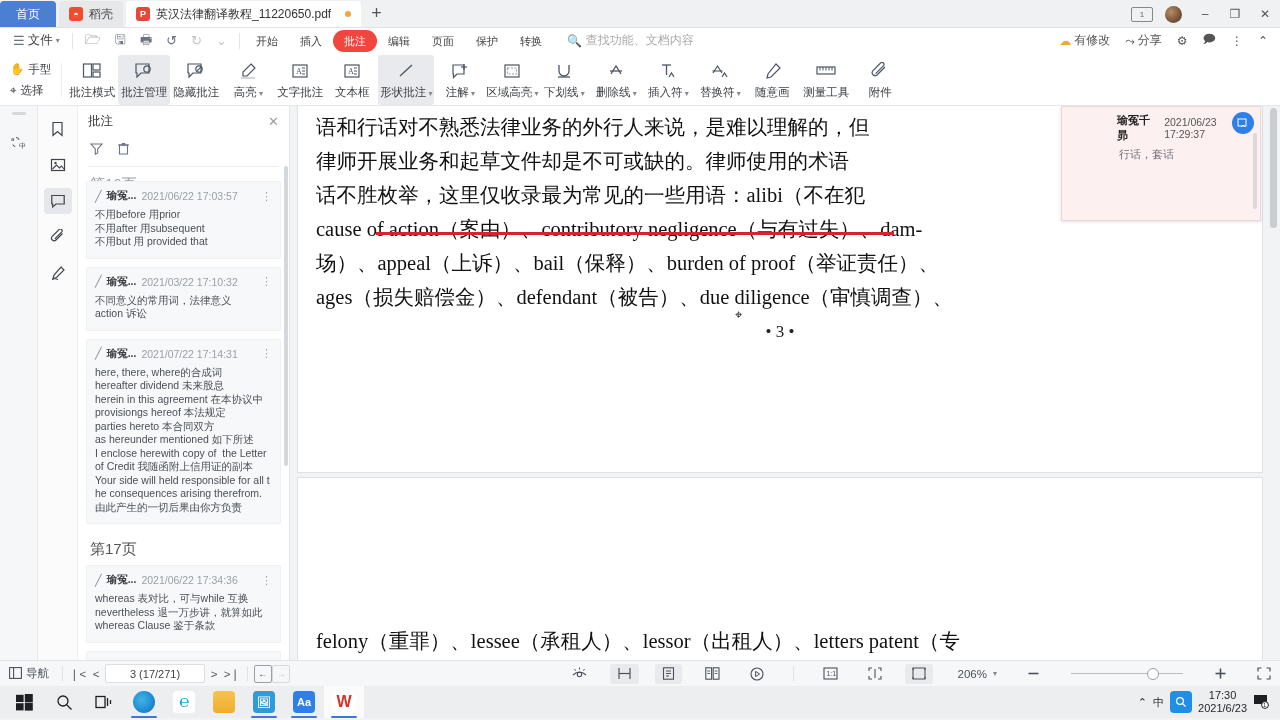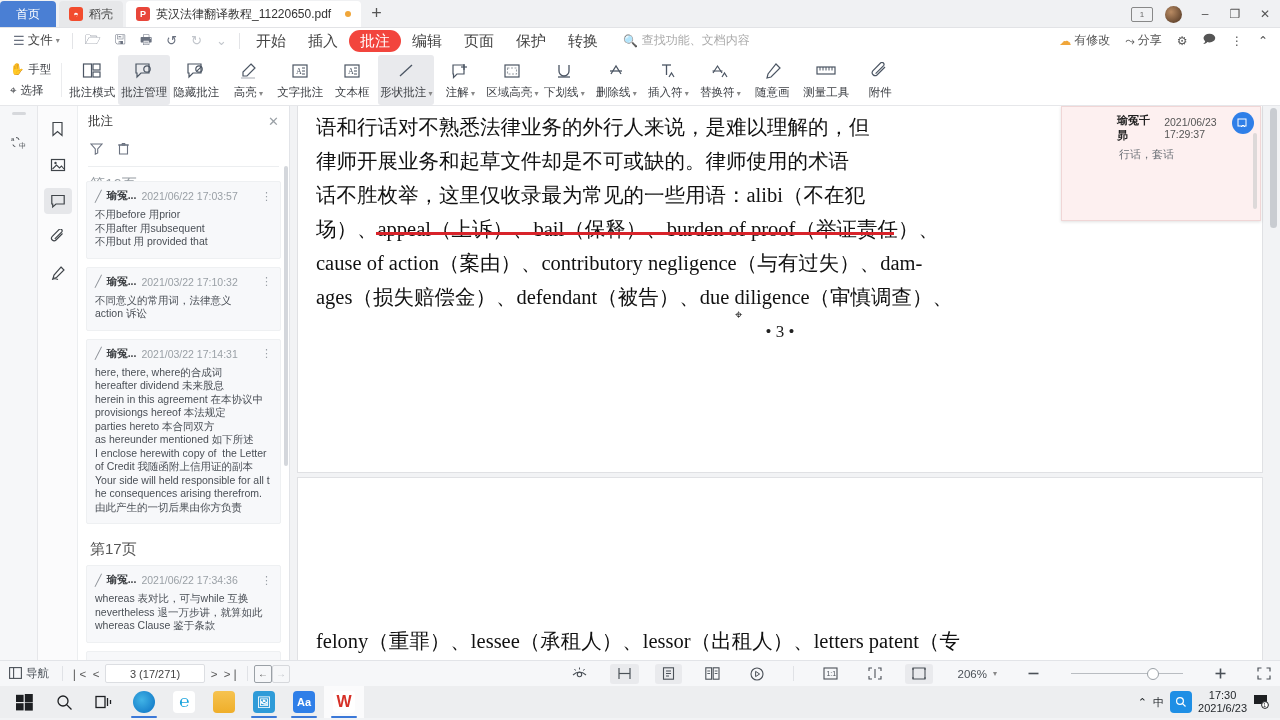--- a/index.html
+++ b/index.html
@@ -45,21 +45,21 @@
 
   
   .menubar {
     height:26px; background:#fff; display:flex; align-items:center; gap:0;
     border-bottom:1px solid #fff; padding-left:6px; font-size:12.5px; color:#444;
   }
   .mb-item { display:flex; align-items:center; gap:3px; padding:0 7px; height:22px; color:#444; }
   .mb-sep { width:1px; height:16px; background:#e3e4e7; margin:0 5px; }
   .mb-icon { color:#6b7280; font-size:13px; display:inline-block; }
   .mb-icon.dim { color:#c2c6cc; }
-  .ribbon-tab { padding:0 11px; height:22px; line-height:22px; border-radius:11px; color:#444; font-size:15px;}
+  .ribbon-tab { padding:0 11px; height:22px; line-height:22px; border-radius:11px; color:#444; font-size:11px;}
   .ribbon-tab.active { background:#f2453d; color:#fff; }
   .search-wrap { display:flex; align-items:center; gap:4px; color:#aaa; margin-left:14px; font-size:12px;}
   .menu-right { margin-left:auto; display:flex; align-items:center; gap:3px; padding-right:6px; color:#555; }
   .menu-right .mr { display:flex; align-items:center; gap:3px; padding:0 6px; font-size:12px;}
 
   
   .ribbon {
     height:52px; background:#fff; display:flex; align-items:center; padding:0 4px;
     border-bottom:1px solid #e6e7ea; gap:0;
   }
@@ -545,21 +545,21 @@
           <span class="cmt-more">⋮</span>
         </div>
         <div class="cmt-body">不同意义的常用词，法律意义
 action 诉讼</div>
       </div>
 
       <div class="cmt-card">
         <div class="cmt-meta">
           <span class="pen">╱</span>
           <span class="cmt-author">瑜冤...</span>
-          <span class="cmt-time">2021/03/22 17:14:31</span>
+          <span class="cmt-time">2021/07/22 17:14:31</span>
           <span class="cmt-more">⋮</span>
         </div>
         <div class="cmt-body">here, there, where的合成词
 hereafter dividend 未来股息
 herein in this agreement 在本协议中
 provisiongs hereof 本法规定
 parties hereto 本合同双方
 as hereunder mentioned 如下所述
 I enclose herewith copy of  the Letter of Credit 我随函附上信用证的副本
 Your side will held responsible for all the consequences arising therefrom. 由此产生的一切后果由你方负责</div>
@@ -584,22 +584,22 @@
     <div class="cmt-scrollbar"></div>
   </div>
 
   <div class="doc-area">
 
     <div class="page page1">
       <div class="doc-text p1-inner">
         <div class="ln">语和行话对不熟悉法律业务的外行人来说，是难以理解的，但</div>
         <div class="ln">律师开展业务和起草文件却是不可或缺的。律师使用的术语</div>
         <div class="ln">话不胜枚举，这里仅收录最为常见的一些用语：alibi（不在犯</div>
+        <div class="ln">cause of action（案由）、contributory negligence（与有过失）、dam-</div>
         <div class="ln">场）、appeal（上诉）、bail（保释）、burden of proof（举证责任）、</div>
-        <div class="ln">cause of action（案由）、contributory negligence（与有过失）、dam-</div>
         <div class="ln">ages（损失赔偿金）、defendant（被告）、due diligence（审慎调查）、</div>
         <div class="redline"></div>
         <div class="caret-mark">⌖</div>
       </div>
       <div class="pagenum">• 3 •</div>
     </div>
 
     <div class="page page2">
       <div class="doc-text" style="padding-top:146px">
         <div class="ln">felony（重罪）、lessee（承租人）、lessor（出租人）、letters patent（专</div>

